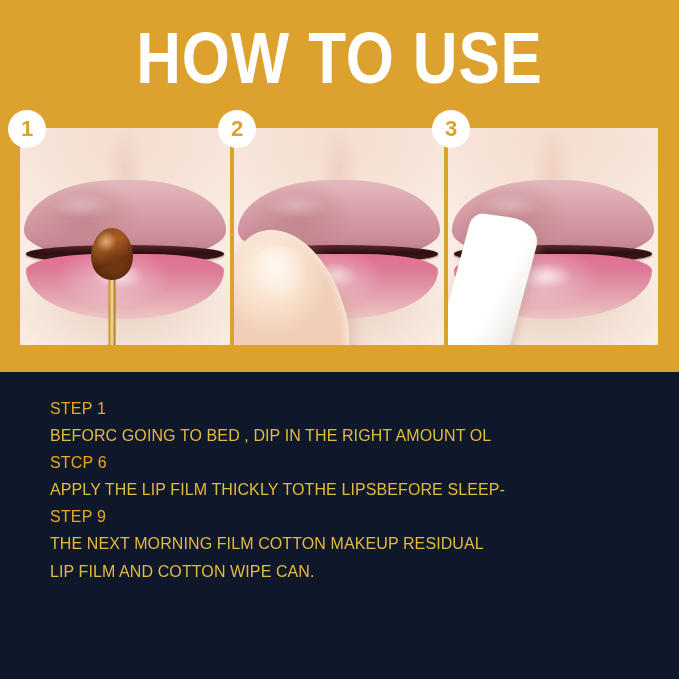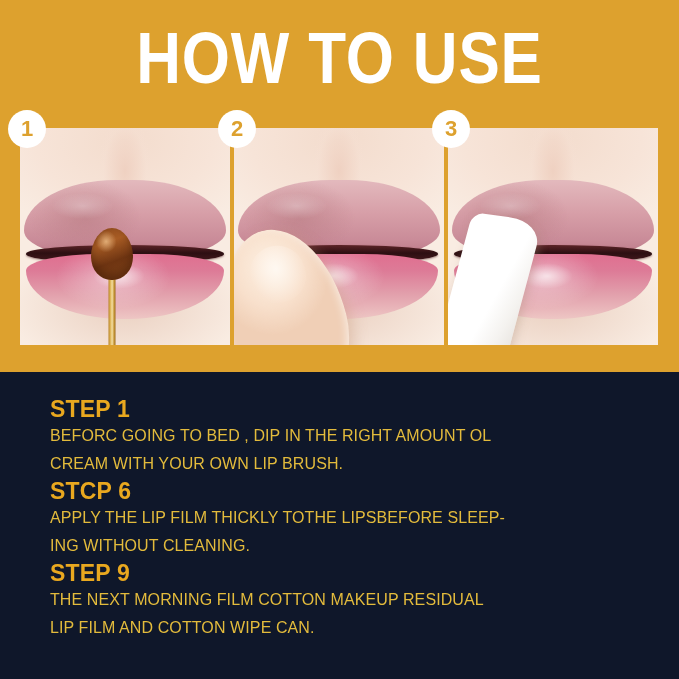--- a/index.html
+++ b/index.html
@@ -229,22 +229,22 @@
   
   .instructions {
     position: absolute;
     left: 50px;
     top: 396px;
     width: 600px;
   }
   .step-heading {
     color: #e9a81f;
     font-family: "Liberation Sans Narrow", "Liberation Sans", sans-serif;
-    font-weight: bold;
-    font-size: 23px;
+    font-weight: normal;
+    font-size: 16px;
     line-height: 26px;
     letter-spacing: 0.2px;
   }
   .step-body {
     color: #e3bb3c;
     font-family: "Liberation Sans Narrow", "Liberation Sans", sans-serif;
     font-weight: normal;
     font-size: 16px;
     line-height: 28px;
     letter-spacing: 0.1px;
@@ -299,27 +299,25 @@
 
   <div class="badge badge-1">1</div>
   <div class="badge badge-2">2</div>
   <div class="badge badge-3">3</div>
 
   <div class="instructions">
 
     <div class="step-heading">STEP 1</div>
     <div class="step-body">
       <span class="line">BEFORC GOING TO BED , DIP IN THE RIGHT AMOUNT OL</span>
-      <span class="line">CREAM WITH YOUR OWN LIP BRUSH.</span>
     </div>
 
     <div class="step-heading">STCP 6</div>
     <div class="step-body">
       <span class="line">APPLY THE LIP FILM THICKLY TOTHE LIPSBEFORE SLEEP-</span>
-      <span class="line">ING WITHOUT CLEANING.</span>
     </div>
 
     <div class="step-heading">STEP 9</div>
     <div class="step-body">
       <span class="line">THE NEXT MORNING FILM COTTON MAKEUP RESIDUAL</span>
       <span class="line">LIP FILM AND COTTON WIPE CAN.</span>
     </div>
 
   </div>
 

